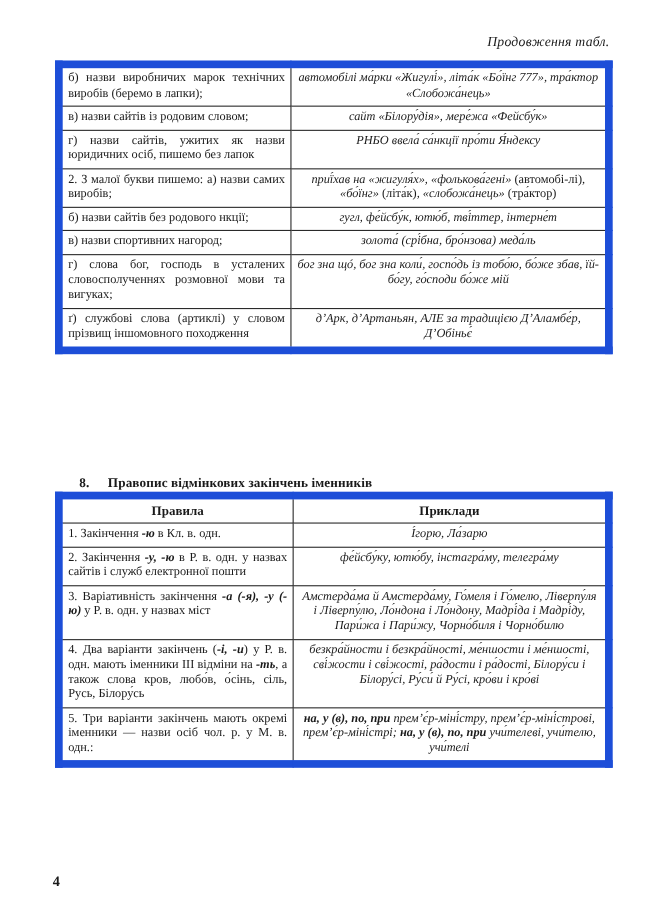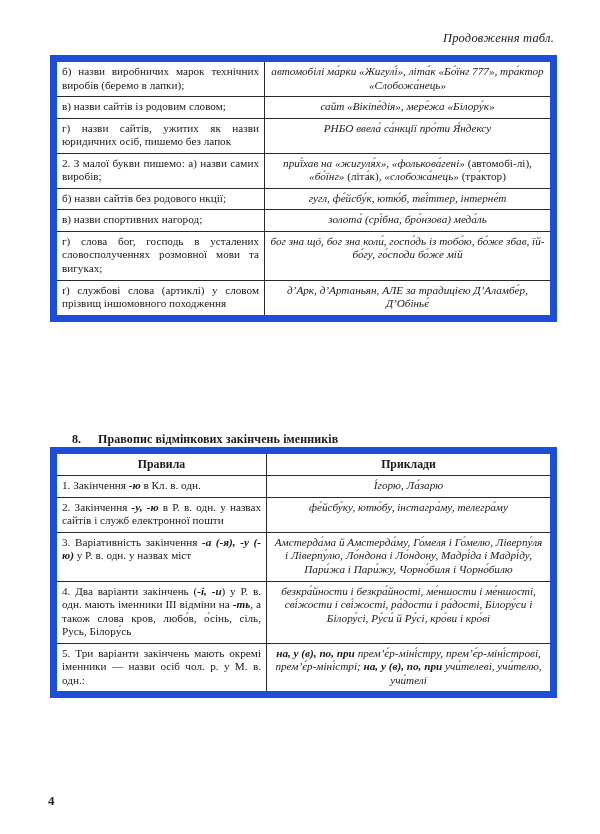--- a/index.html
+++ b/index.html
@@ -99,21 +99,21 @@
 
   <div id="table-one-wrap">
     <table class="tbl">
       <tbody>
         <tr>
           <td class="c-rule">б) назви виробничих марок технічних виробів (беремо в лапки);</td>
           <td class="c-ex">автомобілі ма́рки «Жигулі́», літа́к «Бо́їнг 777», тра́ктор «Слобожа́нець»</td>
         </tr>
         <tr>
           <td class="c-rule">в) назви сайтів із родовим словом;</td>
-          <td class="c-ex">сайт «Вікіпе́дія», мере́жа «Білору́к»</td>
+          <td class="c-ex">сайт «Білору́дія», мере́жа «Фейсбу́к»</td>
         </tr>
         <tr>
           <td class="c-rule">г) назви сайтів, ужитих як назви юридичних осіб, пишемо без лапок</td>
           <td class="c-ex">РНБО ввела́ са́нкції про́ти Я́ндексу</td>
         </tr>
         <tr>
           <td class="c-rule">2. З малої букви пишемо: а) назви самих виробів;</td>
           <td class="c-ex">приї́хав на «жигуля́х», «фолькова́гені» <span class="up">(автомобі-лі)</span>, «бо́їнг» <span class="up">(літа́к)</span>, «слобожа́нець» <span class="up">(тра́ктор)</span></td>
         </tr>
         <tr>

